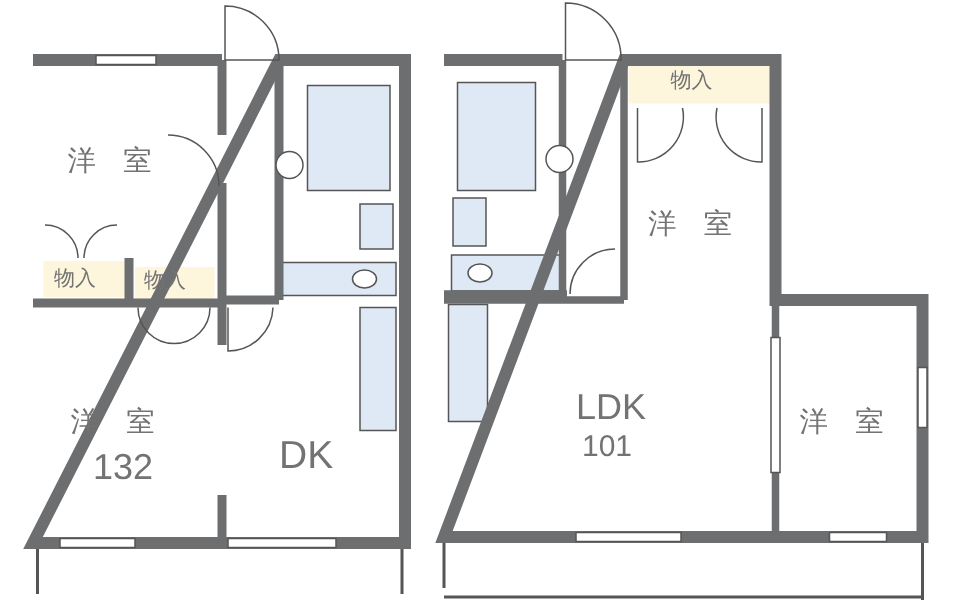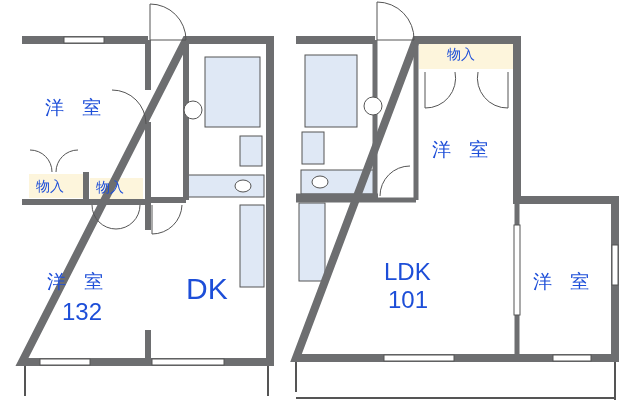--- a/index.html
+++ b/index.html
@@ -1,18 +1,18 @@
 <!DOCTYPE html>
 <html><head>
 <meta charset="utf-8">
 <style>
   html,body{margin:0;padding:0;background:#fff;}
   body{width:640px;height:400px;overflow:hidden;position:relative;font-family:"DejaVu Sans",sans-serif;}
   svg{position:absolute;left:0;top:0;}
-  .lbl{position:absolute;color:#1d4ed8;white-space:nowrap;line-height:1;}
+  .lbl{position:absolute;color:#737373;white-space:nowrap;line-height:1;}
   .jp{font-size:19px;letter-spacing:0;text-align:center;}
   .num{font-size:24px;font-family:"Liberation Sans",sans-serif;}
   .store{font-size:14px;}
 </style>
 </head>
 <body>
 
 <svg width="640" height="400" viewBox="0 0 640 400">
 
   <g>
@@ -71,19 +71,19 @@
 
     <path d="M296 362 V392 M296 398 H615 M615 362 V400" stroke="#555" stroke-width="2"></path>
   </g>
 </svg>
 
 <div class="lbl jp" style="left:45px;top:98px"><span>洋</span>&nbsp;&nbsp;&nbsp;<span>室</span></div>
 <div class="lbl store" style="left:36px;top:179px">物入</div>
 <div class="lbl store" style="left:96px;top:180px">物入</div>
 <div class="lbl jp" style="left:47px;top:272px"><span>洋</span>&nbsp;&nbsp;&nbsp;<span>室</span></div>
 <div class="lbl num" style="left:62px;top:300px">132</div>
-<div class="lbl num" style="left:186px;top:274px;font-size:30px">DK</div>
+<div class="lbl num" style="left:186px;top:290px;font-size:26px">DK</div>
 
 <div class="lbl store" style="left:447px;top:47px">物入</div>
 <div class="lbl jp" style="left:432px;top:140px"><span>洋</span>&nbsp;&nbsp;&nbsp;<span>室</span></div>
 <div class="lbl num" style="left:384px;top:260px;font-size:24px">LDK</div>
-<div class="lbl num" style="left:388px;top:288px;font-size:24px">101</div>
+<div class="lbl num" style="left:388px;top:288px;font-size:20px">101</div>
 <div class="lbl jp" style="left:533px;top:272px"><span>洋</span>&nbsp;&nbsp;&nbsp;<span>室</span></div>
 
 </body></html>

